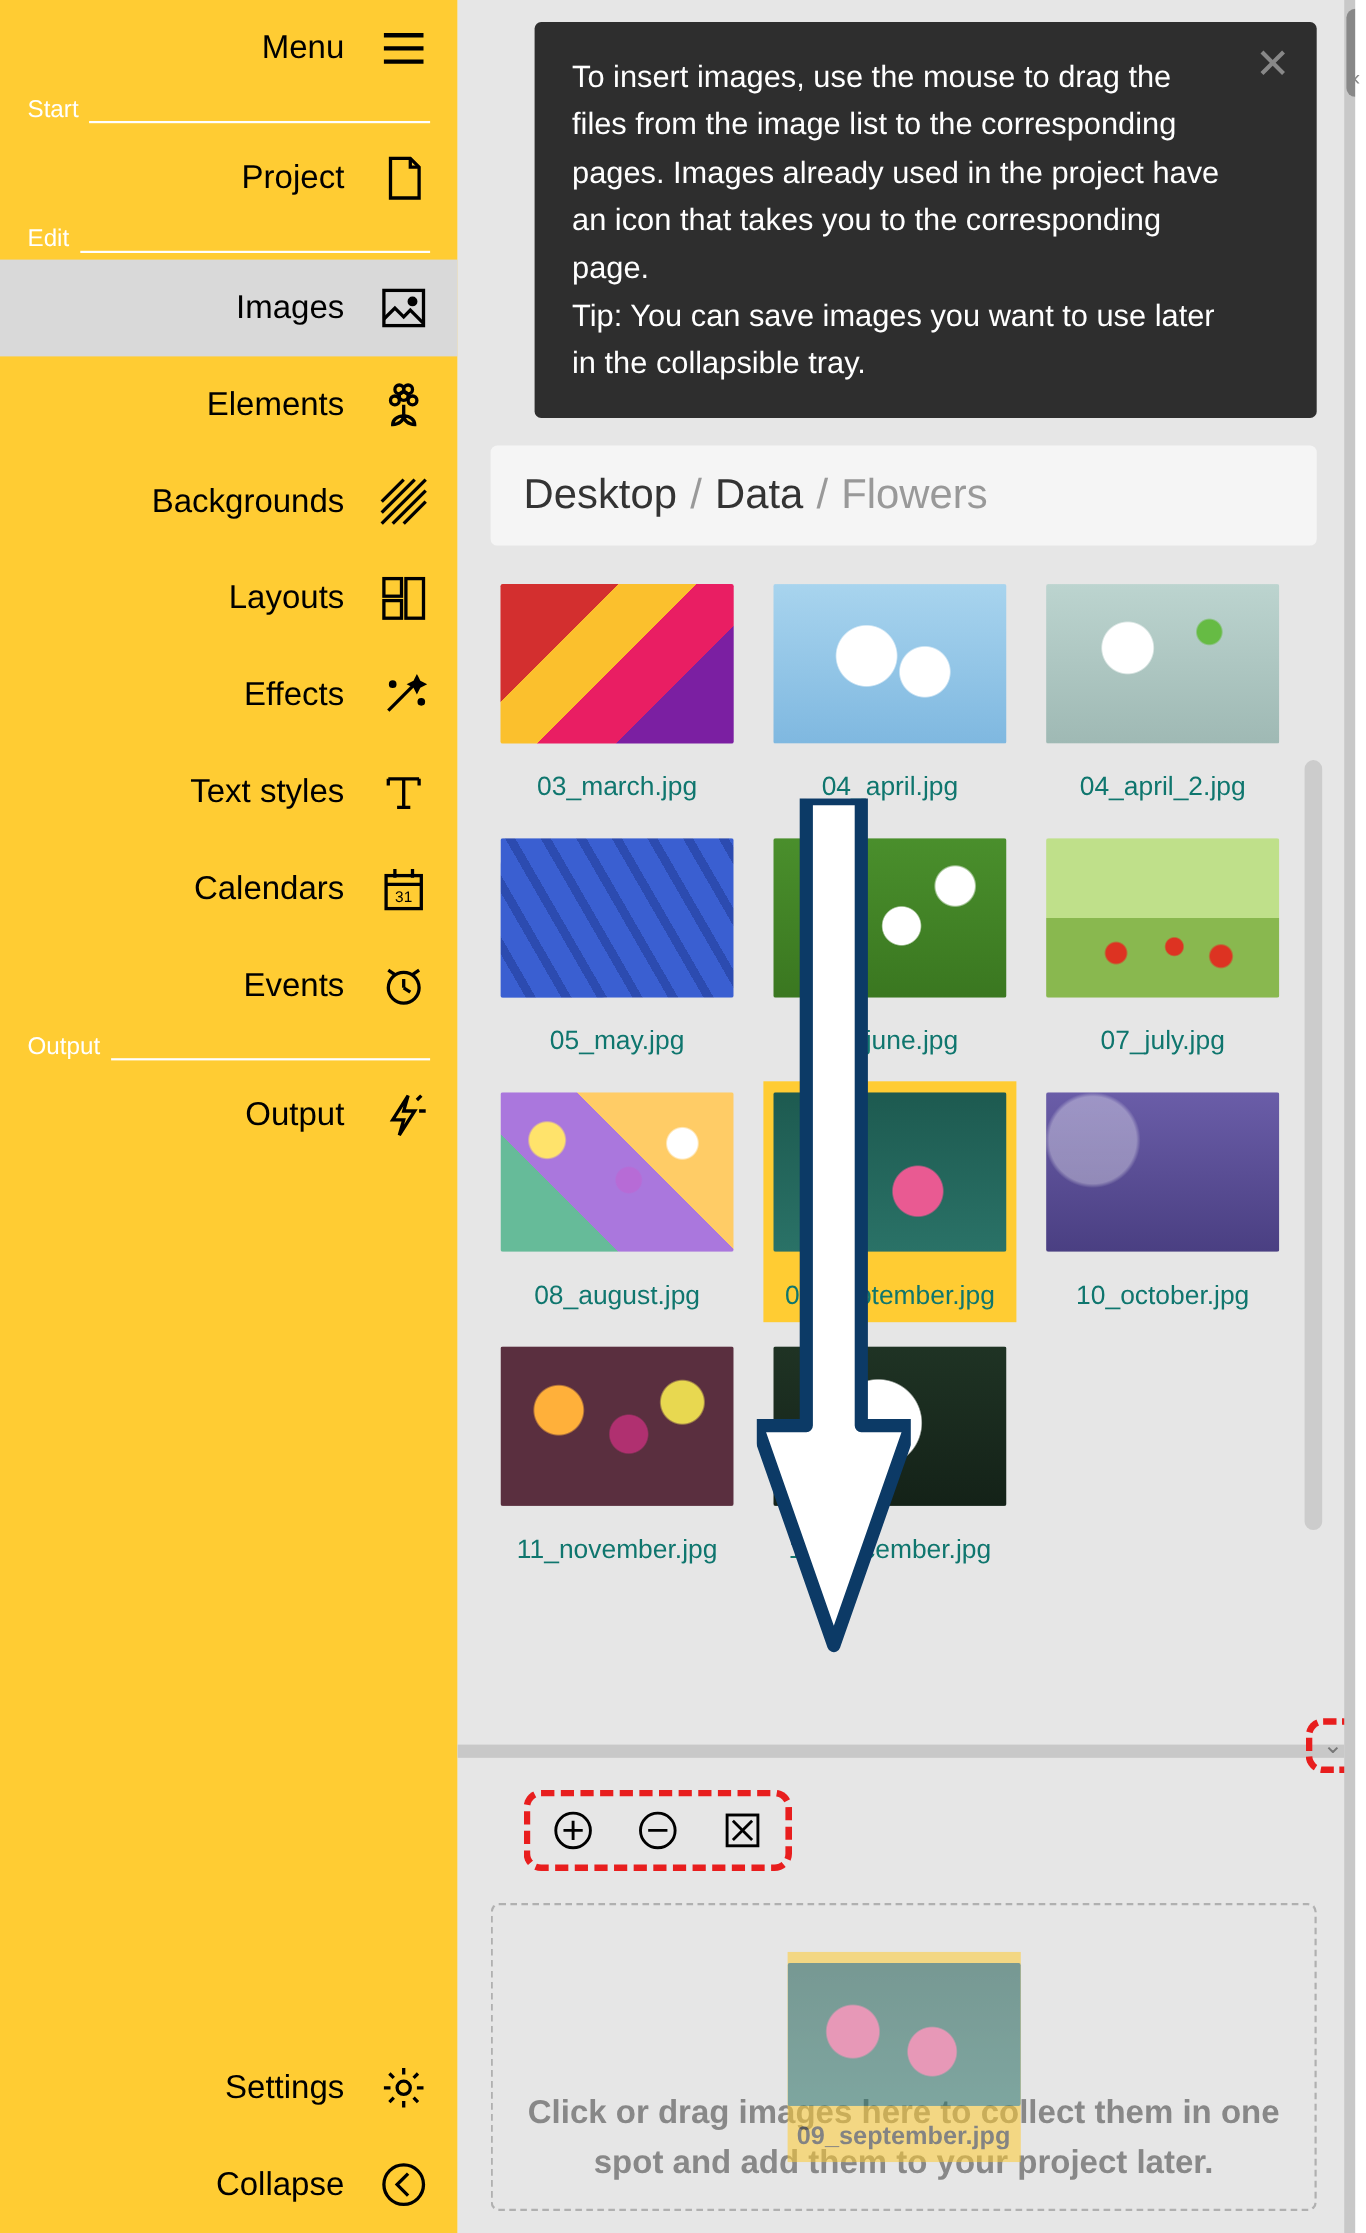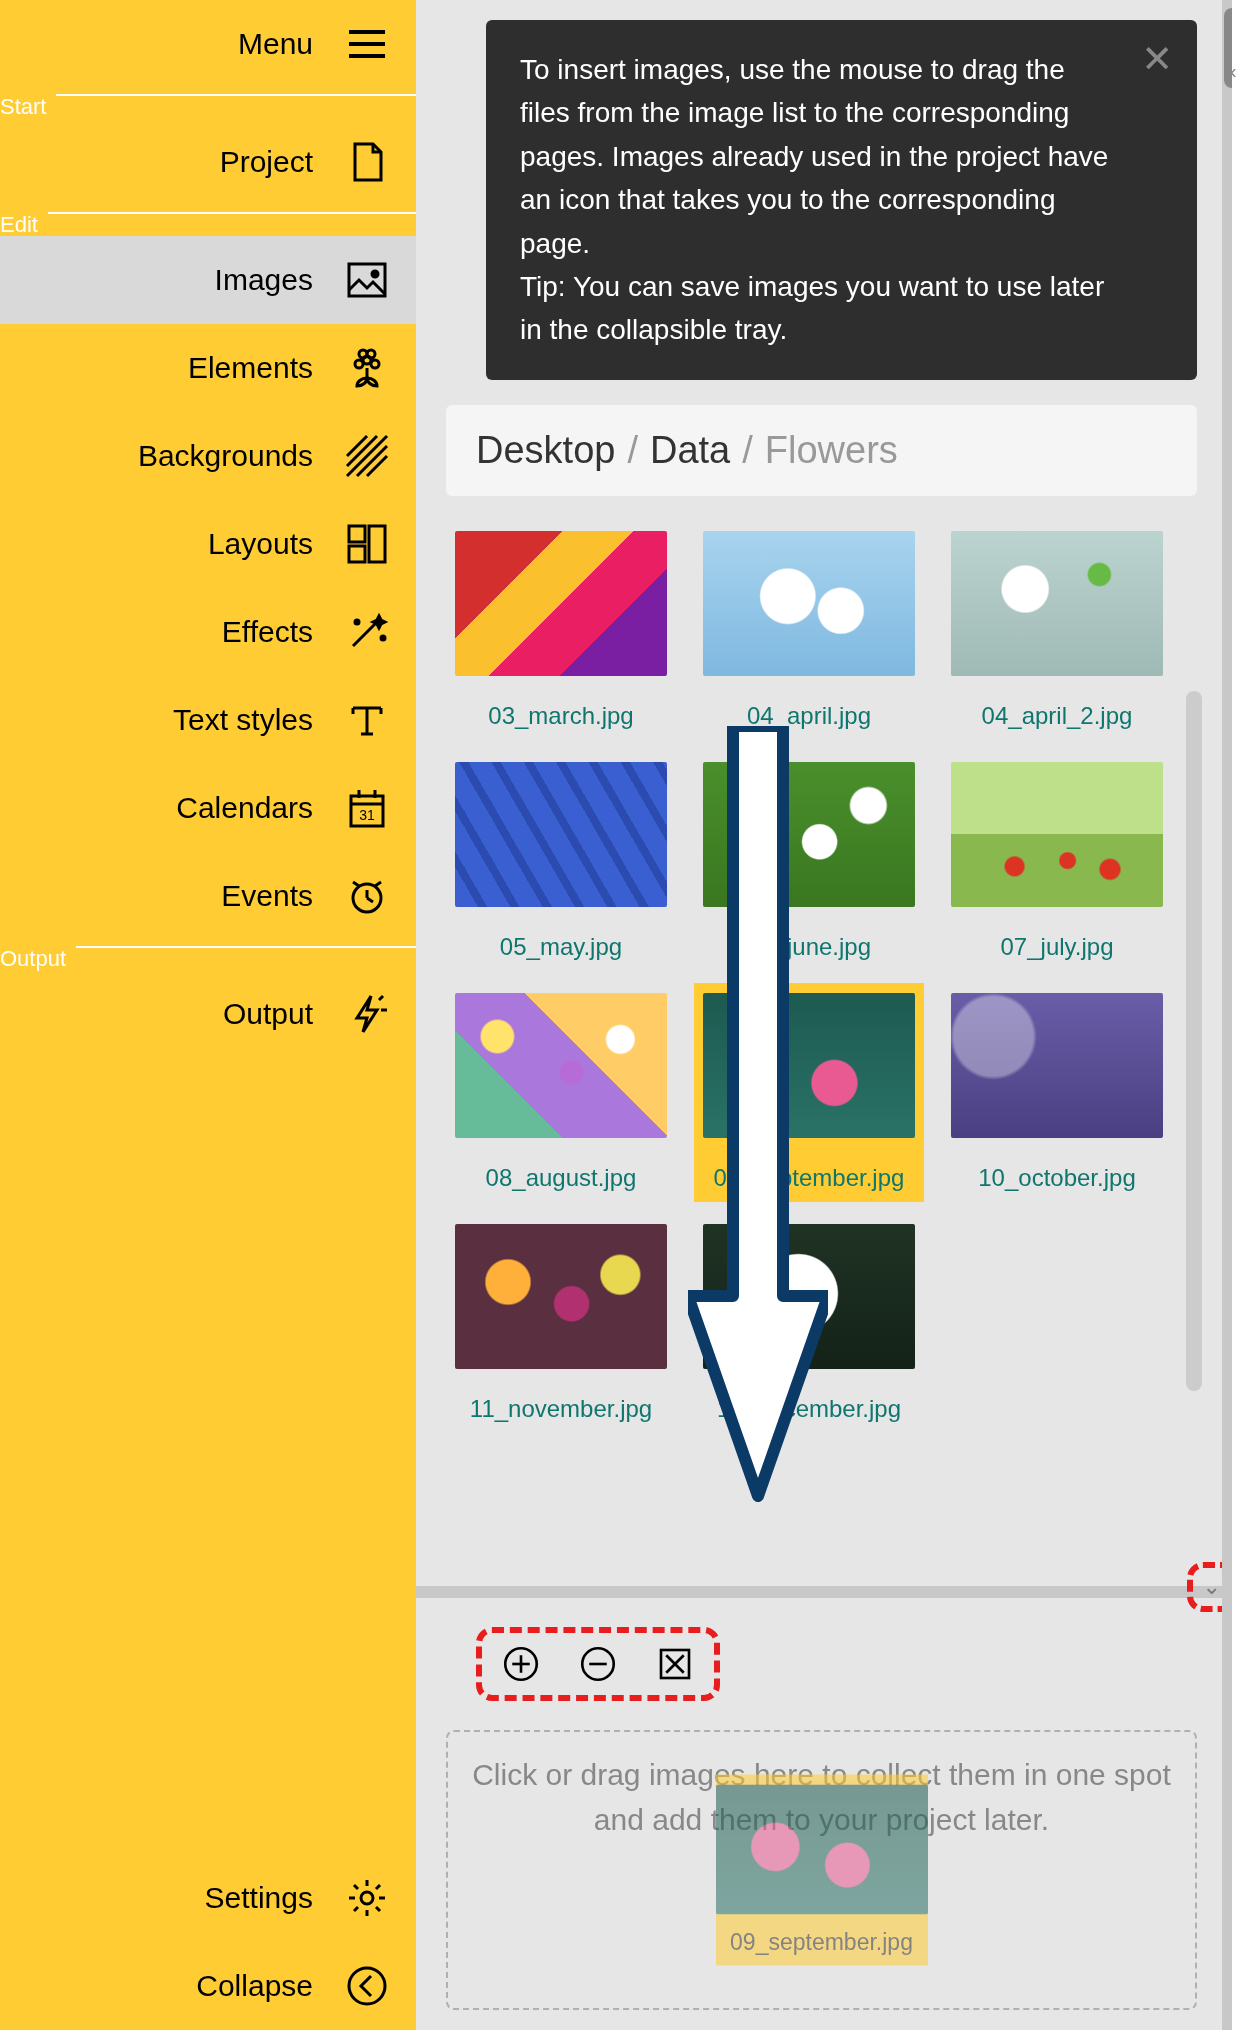--- a/index.html
+++ b/index.html
@@ -35,23 +35,23 @@
     width: 48px;
     height: 48px;
     display: flex;
     align-items: flex-start;
     justify-content: center;
     flex-shrink: 0;
   }
   .menu-icon svg { width: 100%; height: 100%; }
   .section-sep {
     display: flex;
-    align-items: flex-start;
+    align-items: flex-end;
     gap: 10px;
-    padding: 0 0;
+    padding: 0 25px;
     height: 18px;
     margin: 6px 0;
   }
   .section-sep .label {
     font-size: 22px;
     color: #fff;
   }
   .section-sep .line {
     flex: 1;
     height: 2px;
@@ -193,23 +193,24 @@
     font-size: 22px;
     color: #777;
   }
 
   .dropzone {
     border: 2px dashed #b0b0b0;
     border-radius: 8px;
     min-height: 280px;
     position: relative;
     display: flex;
-    align-items: flex-start;
+    align-items: flex-end;
     justify-content: center;
     padding: 20px;
+    font-weight: bold;
   }
   .drop-text {
     font-size: 30px;
     color: #888;
     text-align: center;
     line-height: 1.5;
   }
   .drop-ghost {
     position: absolute;
     left: 50%;

